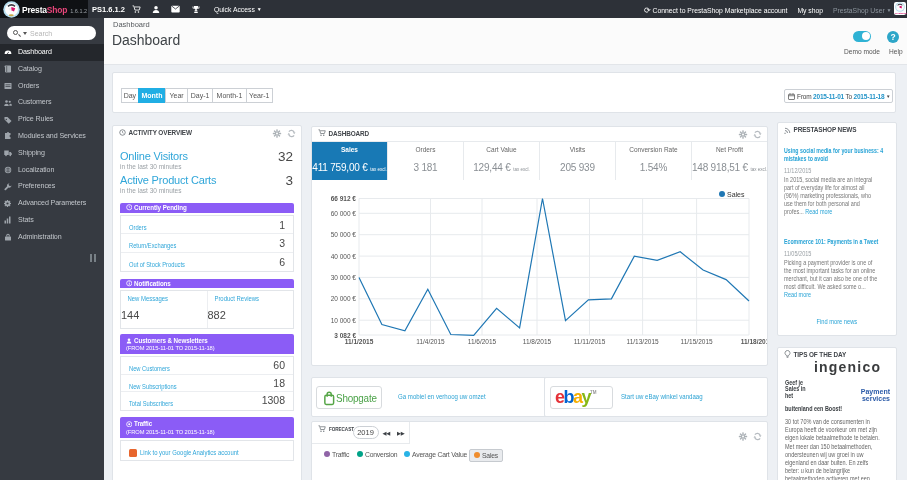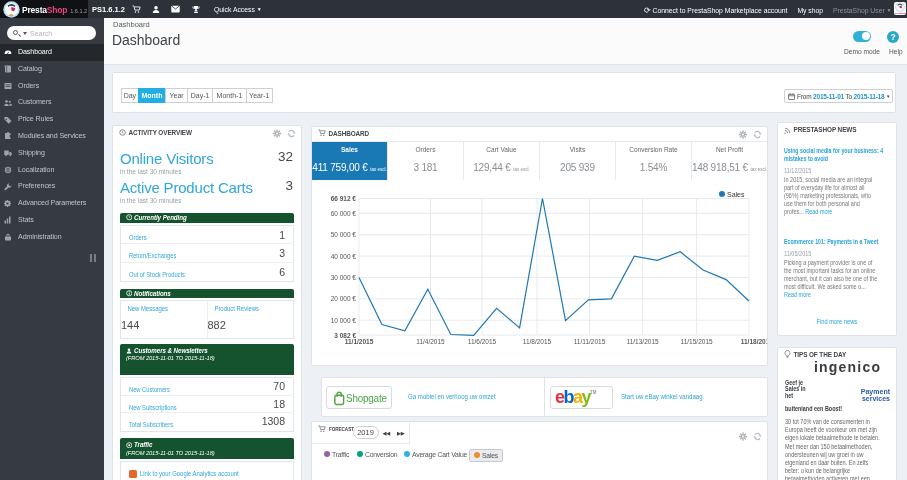--- a/index.html
+++ b/index.html
@@ -56,24 +56,24 @@
 
 #filterbar { left:8px; top:54px; width:784px; height:41px; }
 .fbtn { position:absolute; top:15px; height:14.5px; line-height:13px; font-size:7px; color:#555; background:#fff; border:1px solid #ccd0d5; text-align:center; padding:0; }
 .fbtn.on { background:#20aee4; border-color:#20aee4; color:#fff; font-weight:bold; }
 #datebox { position:absolute; left:670.5px; top:15.5px; width:109px; height:14px; border:1px solid #ccd0d5; border-radius:2px; background:#fff; font-size:6.5px; color:#444; line-height:13px; padding-left:3px; white-space:nowrap; letter-spacing:-0.2px; }
 #datebox b { color:#2595c9; }
 
 
 #activity { left:8px; top:106.5px; width:190px; height:380px; }
 .bigline { position:relative; margin:0 7px; }
-.bigline .lbl { font-size:15px; color:#30a6d9; letter-spacing:-0.2px; }
+.bigline .lbl { font-size:11px; color:#30a6d9; letter-spacing:-0.2px; }
 .bigline .num { position:absolute; right:1px; top:-1px; font-size:13.5px; color:#484848; }
 .bigline .sub { font-size:6.5px; color:#9aa0a5; margin-top:1px; }
-.bluebar { position:relative; margin:0 7px; background:#14532d; color:#fff; border-radius:2px 2px 0 0; font-size:7.8px; font-weight:bold; padding-left:5.5px; letter-spacing:-0.1px;font-style:italic; }
+.bluebar { position:relative; margin:0 7px; background:#8b5cf6; color:#fff; border-radius:2px 2px 0 0; font-size:7.8px; font-weight:bold; padding-left:5.5px; letter-spacing:-0.1px; }
 .bluebar .bic { display:inline-block; vertical-align:-1px; margin-right:2px; }
 .bluebar .sub2 { font-size:6.2px; font-weight:normal; line-height:6.5px; letter-spacing:-0.1px; }
 .atable { position:relative; margin:2.3px 7px 0; border:1px solid #e2e5e9; background:#fff; }
 .arow { position:relative; height:18.4px; line-height:18.4px; border-bottom:1px solid #eceef1; padding:0 8px; }
 .arow:last-child { border-bottom:none; }
 .arow.c3 { height:17.6px; line-height:17.6px; }
 .arow .l { font-size:7.2px; color:#30a6d9; display:inline-block; transform:scaleX(0.8); transform-origin:0 50%; white-space:nowrap; }
 .arow .r { position:absolute; right:8px; top:0; font-size:10.5px; color:#484848; }
 .n2col { display:flex; }
 .n2col .cell { flex:1; border-right:1px solid #eceef1; height:36.5px; }
@@ -87,21 +87,21 @@
 .stat { flex:1; border-right:1px solid #e7eaed; text-align:center; padding-top:4.5px; }
 .stat:last-child { border-right:none; }
 .stat .sl { font-size:6.5px; color:#666; }
 .stat .sv { font-size:10px; color:#8a8f94; margin-top:8.5px; white-space:nowrap; letter-spacing:-0.2px; }
 .stat .sv small { font-size:4.5px; letter-spacing:0; }
 .stat.on { background:#1879b5; }
 .stat.on .sl { color:#fff; font-weight:bold; }
 .stat.on .sv { color:#fff; }
 
 
-#ad1 { left:217px; top:358.5px; width:248px; height:40px; }
+#ad1 { left:207px; top:358.5px; width:248px; height:40px; }
 #ad2 { left:440px; top:358.5px; width:224px; height:40px; }
 .adlogo { position:absolute; border-radius:3px; }
 .adlink { position:absolute; font-size:7px; color:#2da3d4; transform:scaleX(0.87); transform-origin:0 50%; white-space:nowrap; }
 
 
 #forecast { left:207px; top:403px; width:457px; height:80px; }
 #fc-tab { position:absolute; left:0; top:0; width:98px; height:22px; border-right:1px solid #e7eaed; border-bottom:1px solid #e7eaed; }
 .pill2015 { position:absolute; left:40.5px; top:4px; width:26px; height:13px; border:1px solid #ccd0d5; border-radius:7px; font-size:7.5px; color:#444; text-align:center; line-height:12px; background:#fff; }
 .arrbtn { position:absolute; top:7.5px; font-size:5.2px; color:#3c4045; letter-spacing:-0.2px; }
 .legbtn { position:absolute; top:26.5px; height:13px; line-height:12.5px; font-size:6.8px; color:#555; padding:0 4px; letter-spacing:-0.2px; white-space:nowrap; }
@@ -376,28 +376,28 @@
     <div class="atable n2col">
       <div class="cell">
           <div class="t">New Messages</div>
           <div class="v">144</div>
         </div>
       <div class="cell">
           <div class="t">Product Reviews</div>
           <div class="v">882</div>
         </div>
     </div>
-    <div class="bluebar" style="margin-top:5.1px;padding-top:3px;padding-bottom:13px;line-height:7.5px;"><span class="bic"><svg width="6" height="6" viewBox="0 0 12 12" fill="#fff">
+    <div class="bluebar" style="margin-top:5.1px;padding-top:3px;padding-bottom:2px;line-height:7.5px;"><span class="bic"><svg width="6" height="6" viewBox="0 0 12 12" fill="#fff">
             <circle cx="6" cy="3.5" r="2.6"></circle>
             <path d="M1.5 11c0-3 2-4.5 4.5-4.5s4.5 1.5 4.5 4.5z"></path>
           </svg></span><span class="cx">Customers &amp; Newsletters</span>
       <div class="sub2"><span class="cx" style="transform:scaleX(0.93);">(FROM 2015-11-01 TO 2015-11-18)</span></div>
     </div>
     <div class="atable" style="--pitch:18.3px;">
-      <div class="arow c3"><span class="l">New Customers</span><span class="r">70</span></div>
+      <div class="arow c3"><span class="l">New Customers</span><span class="r">60</span></div>
       <div class="arow c3"><span class="l">New Subscriptions</span><span class="r">18</span></div>
       <div class="arow c3"><span class="l">Total Subscribers</span><span class="r">1308</span></div>
     </div>
     <div class="bluebar" style="margin-top:6.3px;padding-top:3px;padding-bottom:2.5px;line-height:7.5px;"><span class="bic"><svg width="6.5" height="6.5" viewBox="0 0 13 13">
             <circle cx="6.5" cy="6.5" r="5.2" fill="none" stroke="#fff" stroke-width="1.6"></circle>
             <circle cx="6.5" cy="6.5" r="2" fill="#fff"></circle>
           </svg></span><span class="cx">Traffic</span>
       <div class="sub2"><span class="cx" style="transform:scaleX(0.93);">(FROM 2015-11-01 TO 2015-11-18)</span></div>
     </div>
     <div class="atable">

